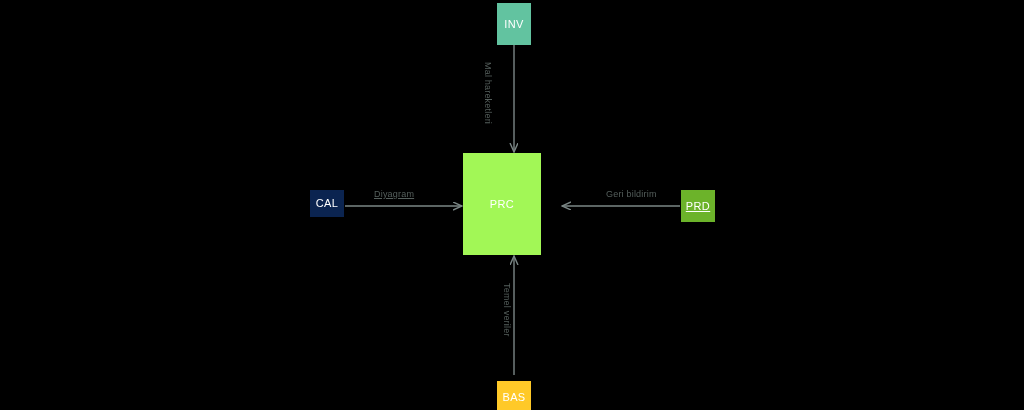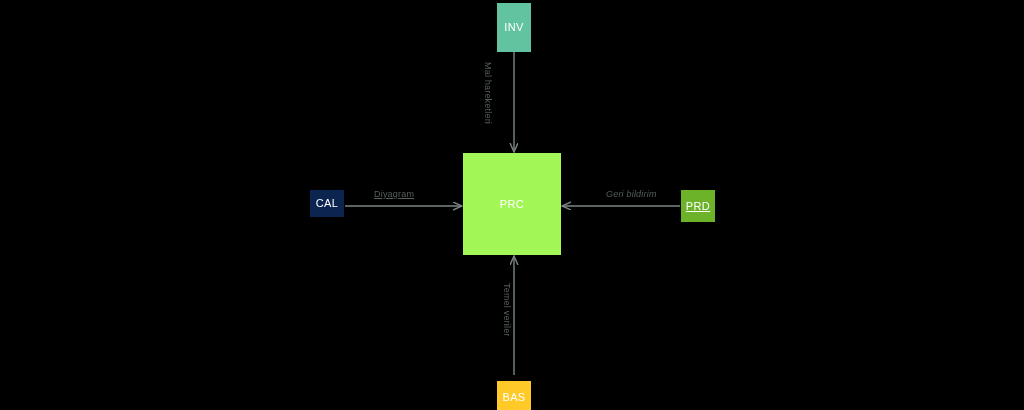--- a/index.html
+++ b/index.html
@@ -33,34 +33,34 @@
     font-size: 11px;
     letter-spacing: 0.4px;
     line-height: 1;
     z-index: 3;
   }
 
   
   #node-prc {
     left: 463px;
     top: 153px;
-    width: 98px;
+    width: 78px;
     height: 102px;
     background: #a2f756;
     color: #ffffff;
     font-size: 11px;
     justify-content: center;
   }
 
   
   #node-inv {
     left: 497px;
     top: 3px;
     width: 34px;
-    height: 49px;
+    height: 42px;
     background: #62c3a0;
   }
 
   
   #node-cal {
     left: 310px;
     top: 190px;
     width: 34px;
     height: 27px;
     background: #0b2450;
@@ -97,21 +97,20 @@
 
   #label-diyagram {
     left: 374px;
     top: 190px;
     text-decoration: underline;
   }
 
   #label-geri {
     left: 606px;
     top: 190px;
-    font-style: italic;
   }
 
   
   #label-mal {
     left: 492px;
     top: 62px;
     transform: rotate(90deg);
     transform-origin: left top;
   }
 

